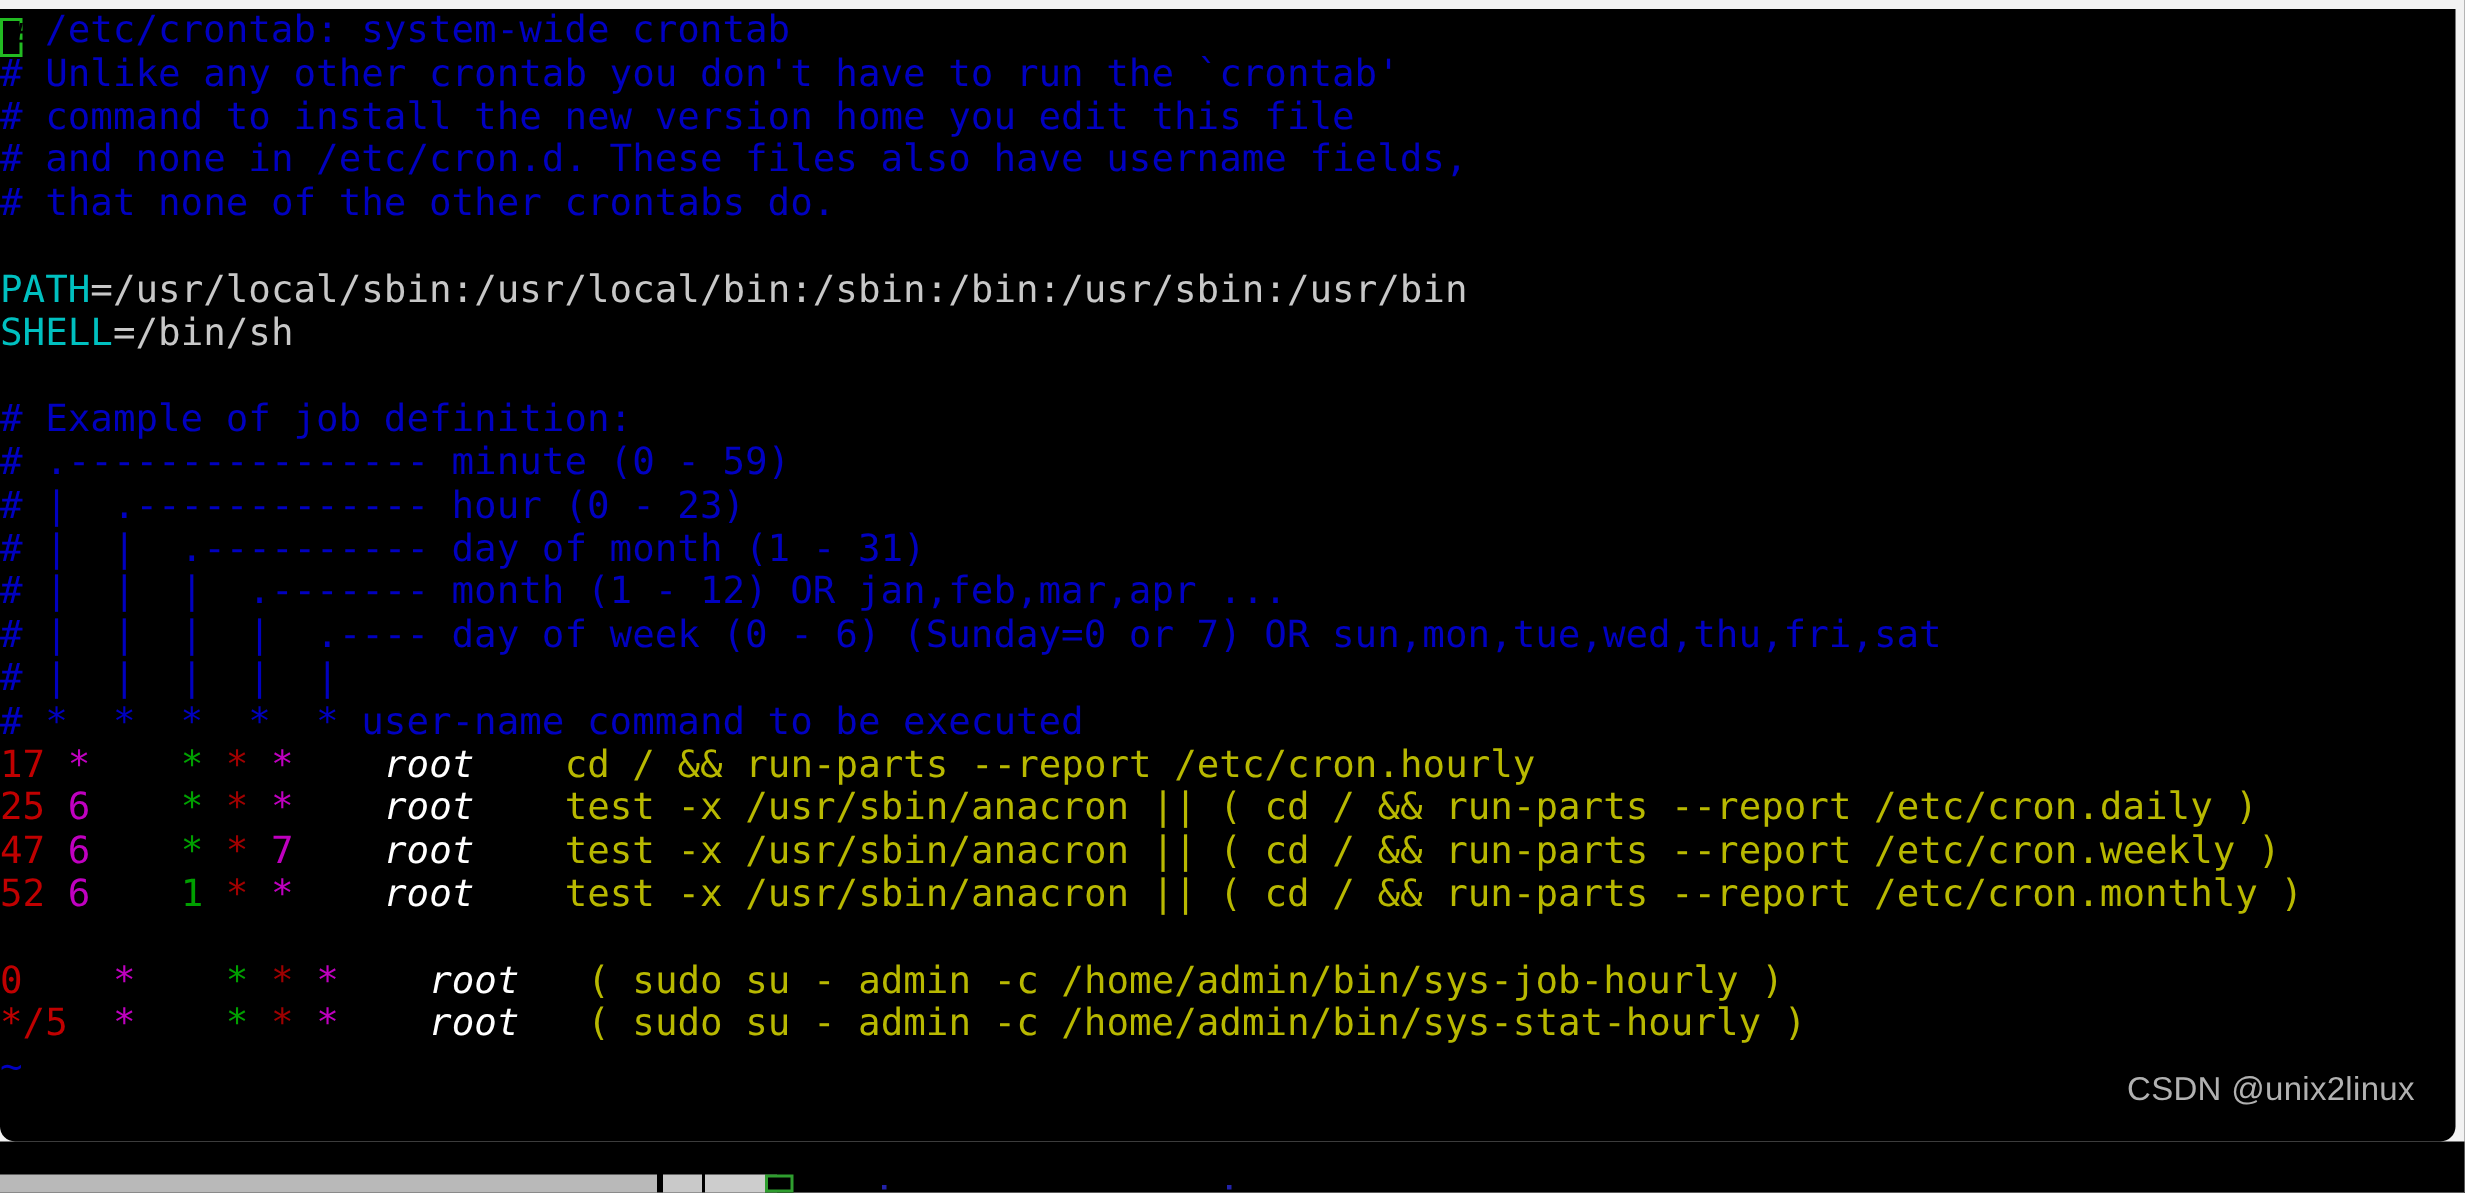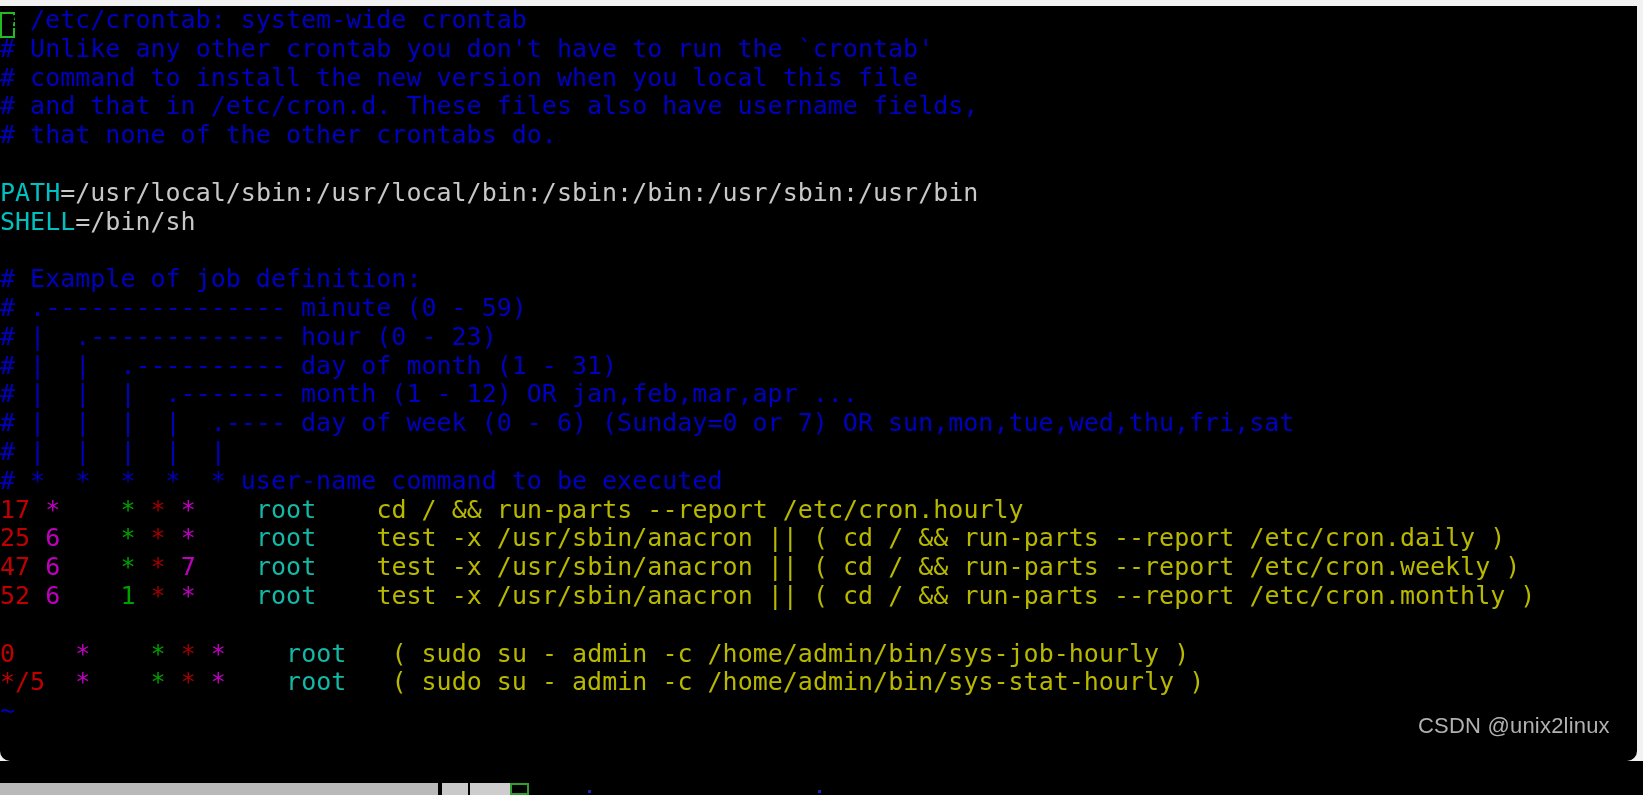--- a/index.html
+++ b/index.html
@@ -47,21 +47,21 @@
 
   
   .c-comment  { color: #0000c0; }          
   .c-ident    { color: #00c0c0; }          
   .c-normal   { color: #c8c8c8; }          
   .c-min      { color: #c00000; }          
   .c-hour     { color: #c000c0; }          
   .c-dom      { color: #00a000; }          
   .c-mon      { color: #a00000; }          
   .c-dow      { color: #c000c0; }          
-  .c-user     { color: #14b8a6; }          
+  .c-user     { color: #ffffff; font-style: italic; }          
   .c-cmd      { color: #b8b800; }          
   .c-tilde    { color: #0000c0; }          
 
   
   .cursor {
     display: inline-block;
     border: 2px solid #22bb22;
     box-sizing: border-box;
     width: 15px;
     height: 26px;
@@ -136,22 +136,22 @@
   #tb-dot-b { left: 818px; }
 </style>
 </head>
 <body>
 
 <div id="terminal">
 
   <div id="buffer">
       <div class="line" id="line-1"><span class="cursor">#</span><span class="c-comment"> /etc/crontab: system-wide crontab</span></div>
       <div class="line" id="line-2"><span class="c-comment"># Unlike any other crontab you don't have to run the `crontab'</span></div>
-      <div class="line" id="line-3"><span class="c-comment"># command to install the new version when you local this file</span></div>
-      <div class="line" id="line-4"><span class="c-comment"># and that in /etc/cron.d. These files also have username fields,</span></div>
+      <div class="line" id="line-3"><span class="c-comment"># command to install the new version home you edit this file</span></div>
+      <div class="line" id="line-4"><span class="c-comment"># and none in /etc/cron.d. These files also have username fields,</span></div>
       <div class="line" id="line-5"><span class="c-comment"># that none of the other crontabs do.</span></div>
       <div class="line" id="line-6">&nbsp;</div>
       <div class="line" id="line-8"><span class="c-ident">PATH</span><span class="c-normal">=/usr/local/sbin:/usr/local/bin:/sbin:/bin:/usr/sbin:/usr/bin</span></div>
       <div class="line" id="line-7"><span class="c-ident">SHELL</span><span class="c-normal">=/bin/sh</span></div>
       <div class="line" id="line-9">&nbsp;</div>
       <div class="line" id="line-10"><span class="c-comment"># Example of job definition:</span></div>
       <div class="line" id="line-11"><span class="c-comment"># .---------------- minute (0 - 59)</span></div>
       <div class="line" id="line-12"><span class="c-comment"># |  .------------- hour (0 - 23)</span></div>
       <div class="line" id="line-13"><span class="c-comment"># |  |  .---------- day of month (1 - 31)</span></div>
       <div class="line" id="line-14"><span class="c-comment"># |  |  |  .------- month (1 - 12) OR jan,feb,mar,apr ...</span></div>

